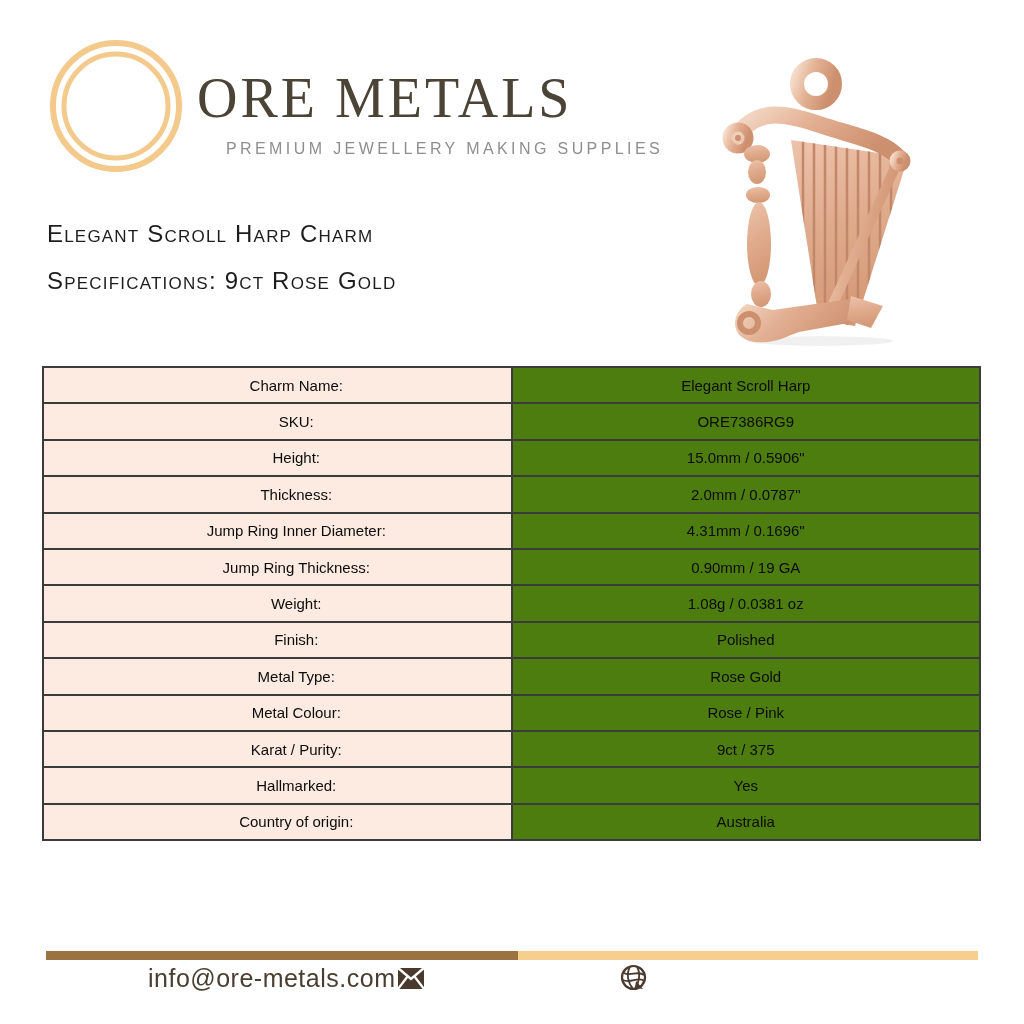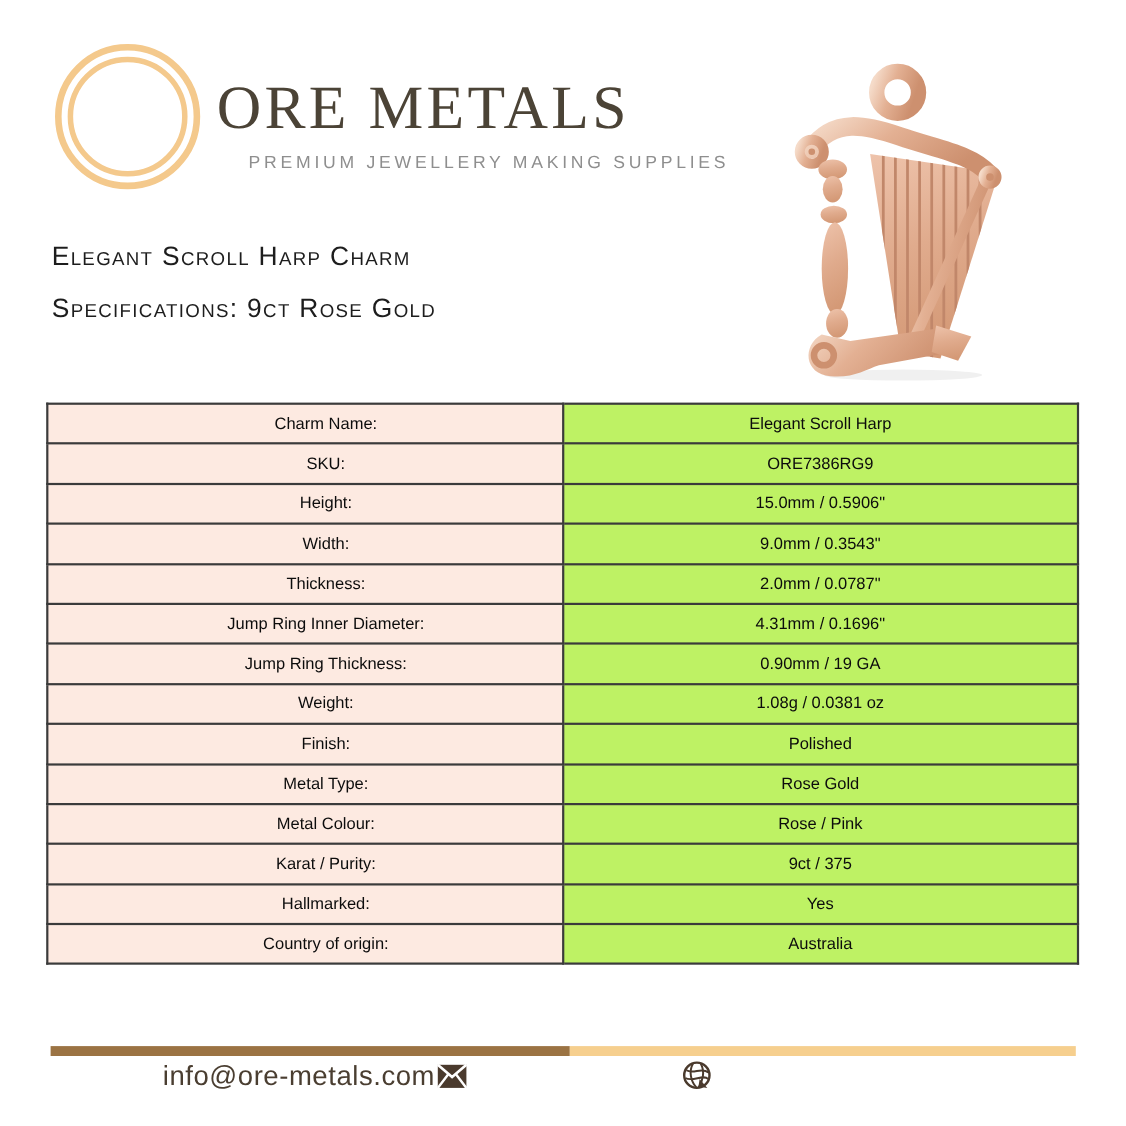--- a/index.html
+++ b/index.html
@@ -44,21 +44,21 @@
   .spec-table{
     position:absolute;left:42px;top:366px;width:939px;
     border-collapse:collapse;table-layout:fixed;
   }
   .spec-table td{
     border:2px solid var(--border-dark);
     height:36.4px;font-size:15px;color:#0c0c0c;
     text-align:center;vertical-align:middle;padding:0 6px;
   }
   .spec-table td.label-cell{width:50%;background:var(--cell-peach);padding-left:44px;}
-  .spec-table td.value-cell{background:#bef264;}
+  .spec-table td.value-cell{background:#4d7c0f;}
   
   .footer-bar{position:absolute;top:951px;left:46px;width:932px;height:9px;display:flex;}
   .footer-bar .seg-brown{width:472px;height:100%;background:var(--accent-brown);}
   .footer-bar .seg-gold{width:460px;height:100%;background:var(--accent-gold);}
   .footer-link{
     position:absolute;top:964px;display:flex;align-items:center;gap:2px;
     font-size:25px;color:var(--footer-text);text-decoration:none;
     letter-spacing:0.5px;
   }
   .footer-link.email{left:148px;}
@@ -147,24 +147,20 @@
         </tr>
         <tr>
           <td class="label-cell">SKU:</td>
           <td class="value-cell">ORE7386RG9</td>
         </tr>
         <tr>
           <td class="label-cell">Height:</td>
           <td class="value-cell">15.0mm / 0.5906"</td>
         </tr>
         <tr>
-          <td class="label-cell">Width:</td>
-          <td class="value-cell">9.0mm / 0.3543"</td>
-        </tr>
-        <tr>
           <td class="label-cell">Thickness:</td>
           <td class="value-cell">2.0mm / 0.0787"</td>
         </tr>
         <tr>
           <td class="label-cell">Jump Ring Inner Diameter:</td>
           <td class="value-cell">4.31mm / 0.1696"</td>
         </tr>
         <tr>
           <td class="label-cell">Jump Ring Thickness:</td>
           <td class="value-cell">0.90mm / 19 GA</td>

